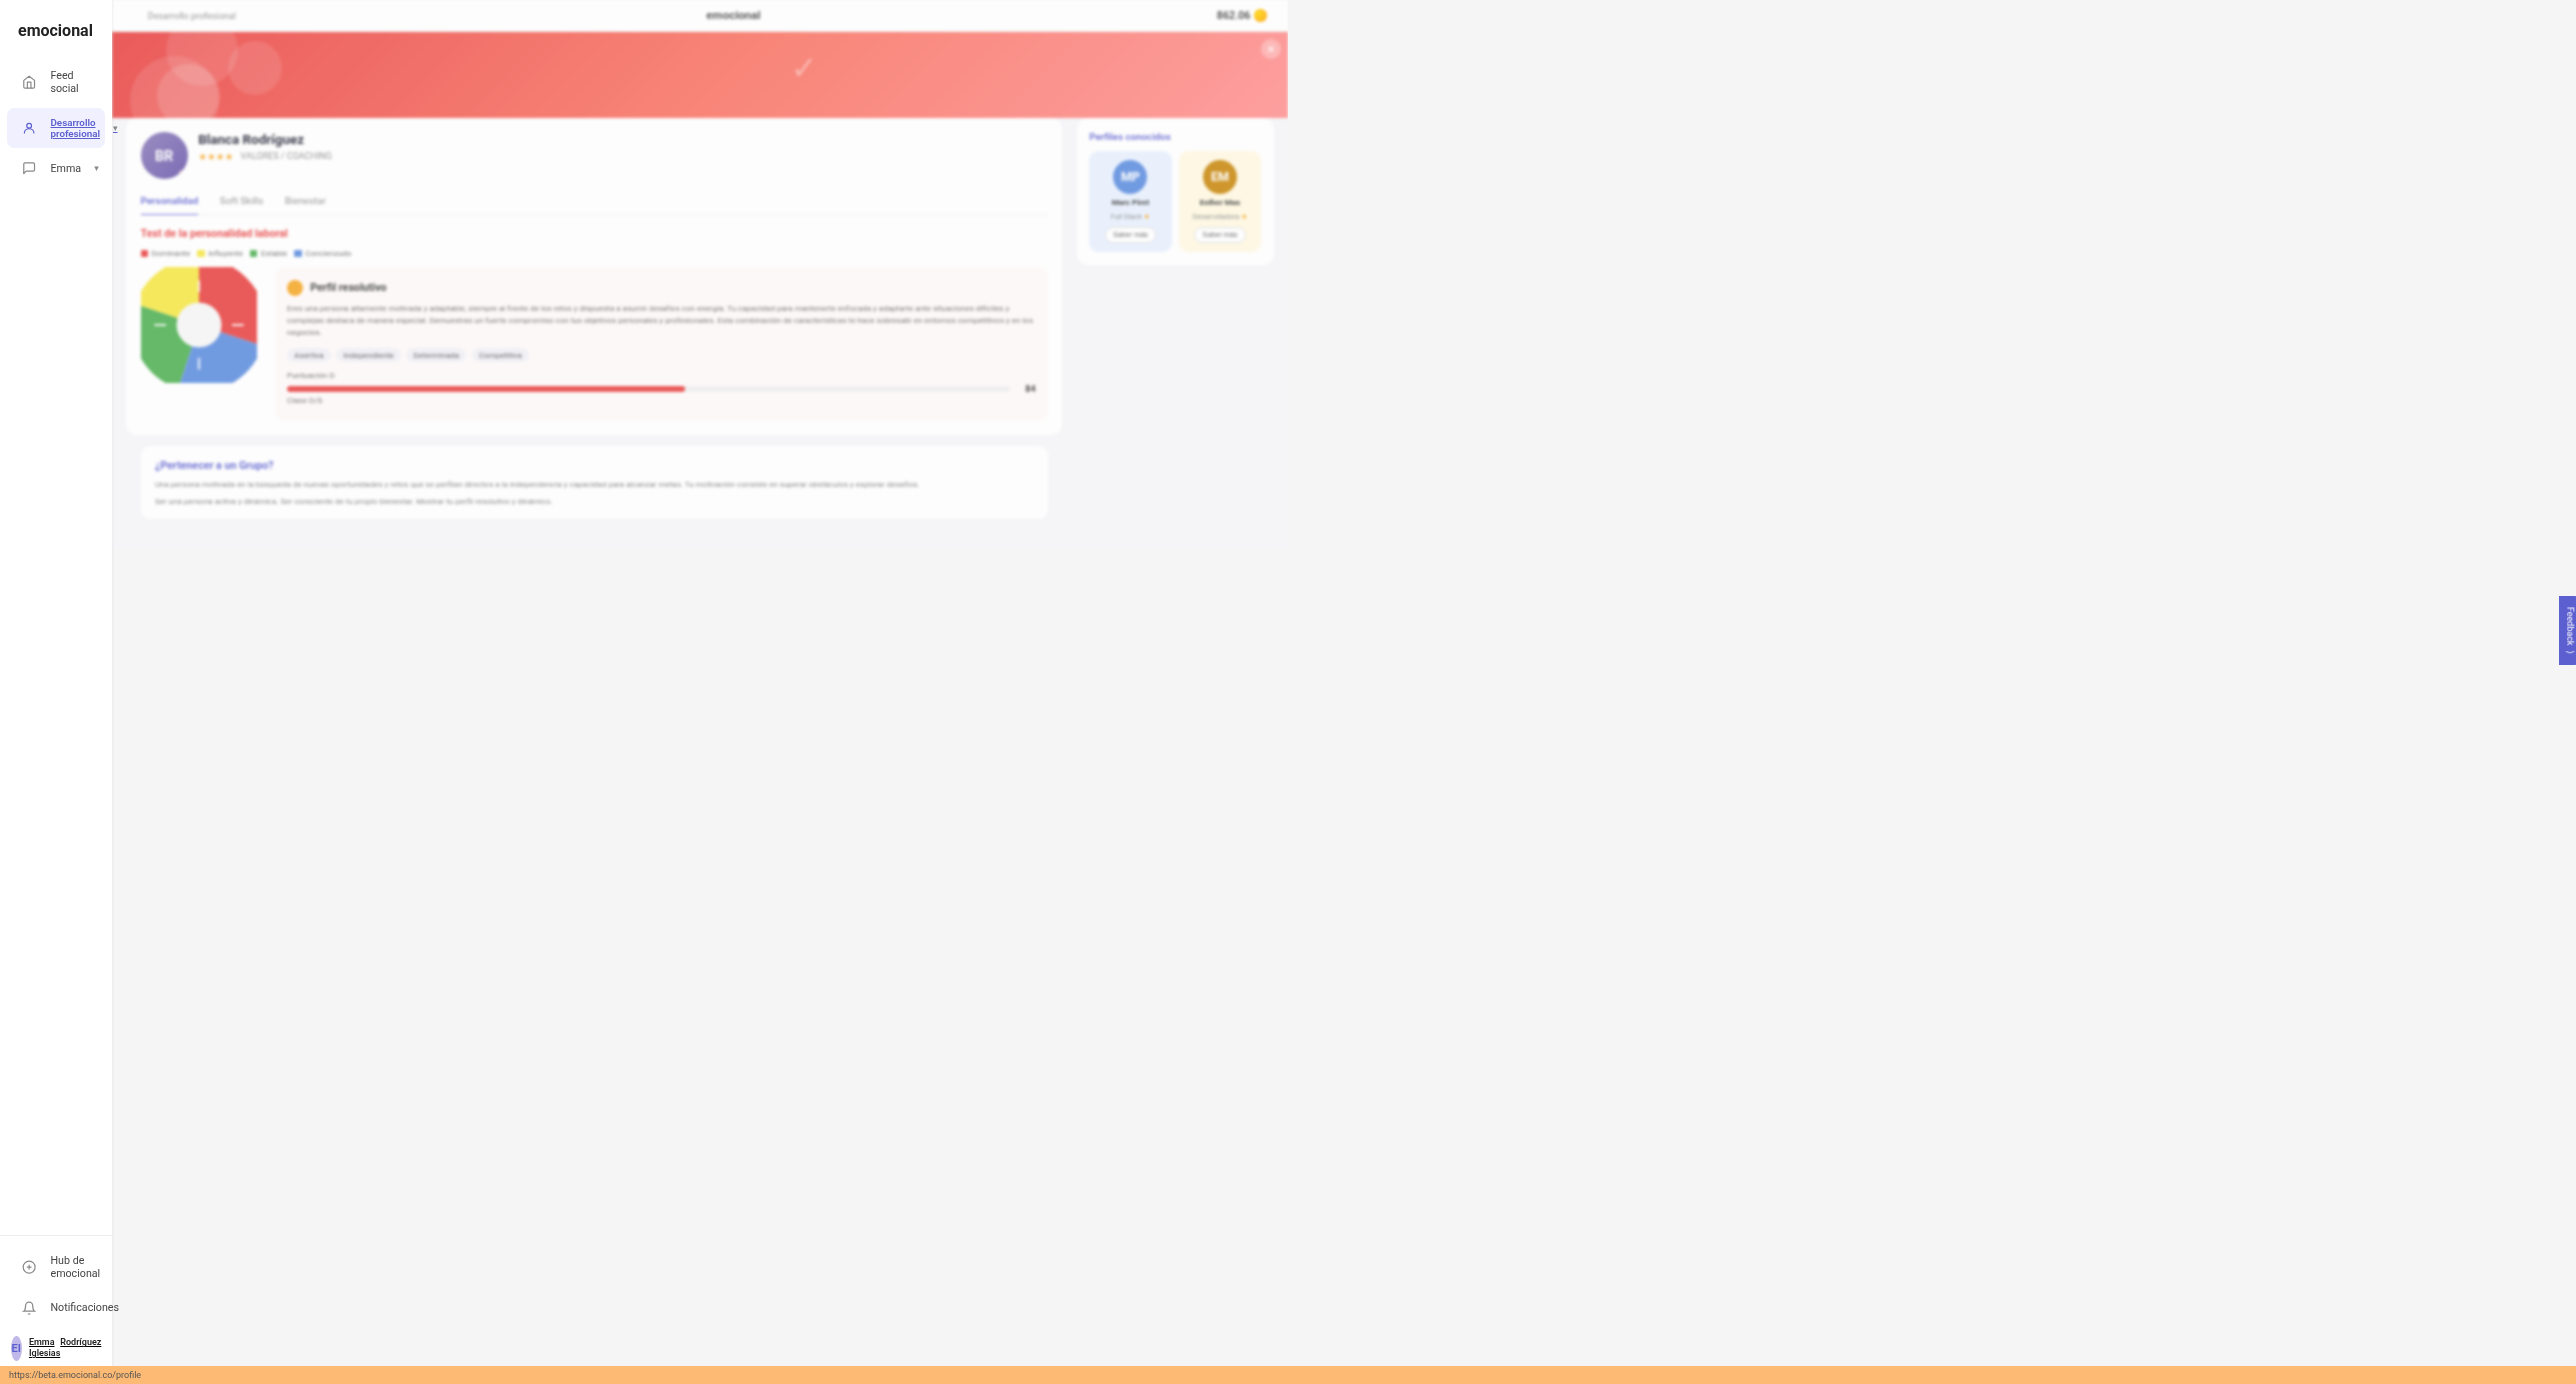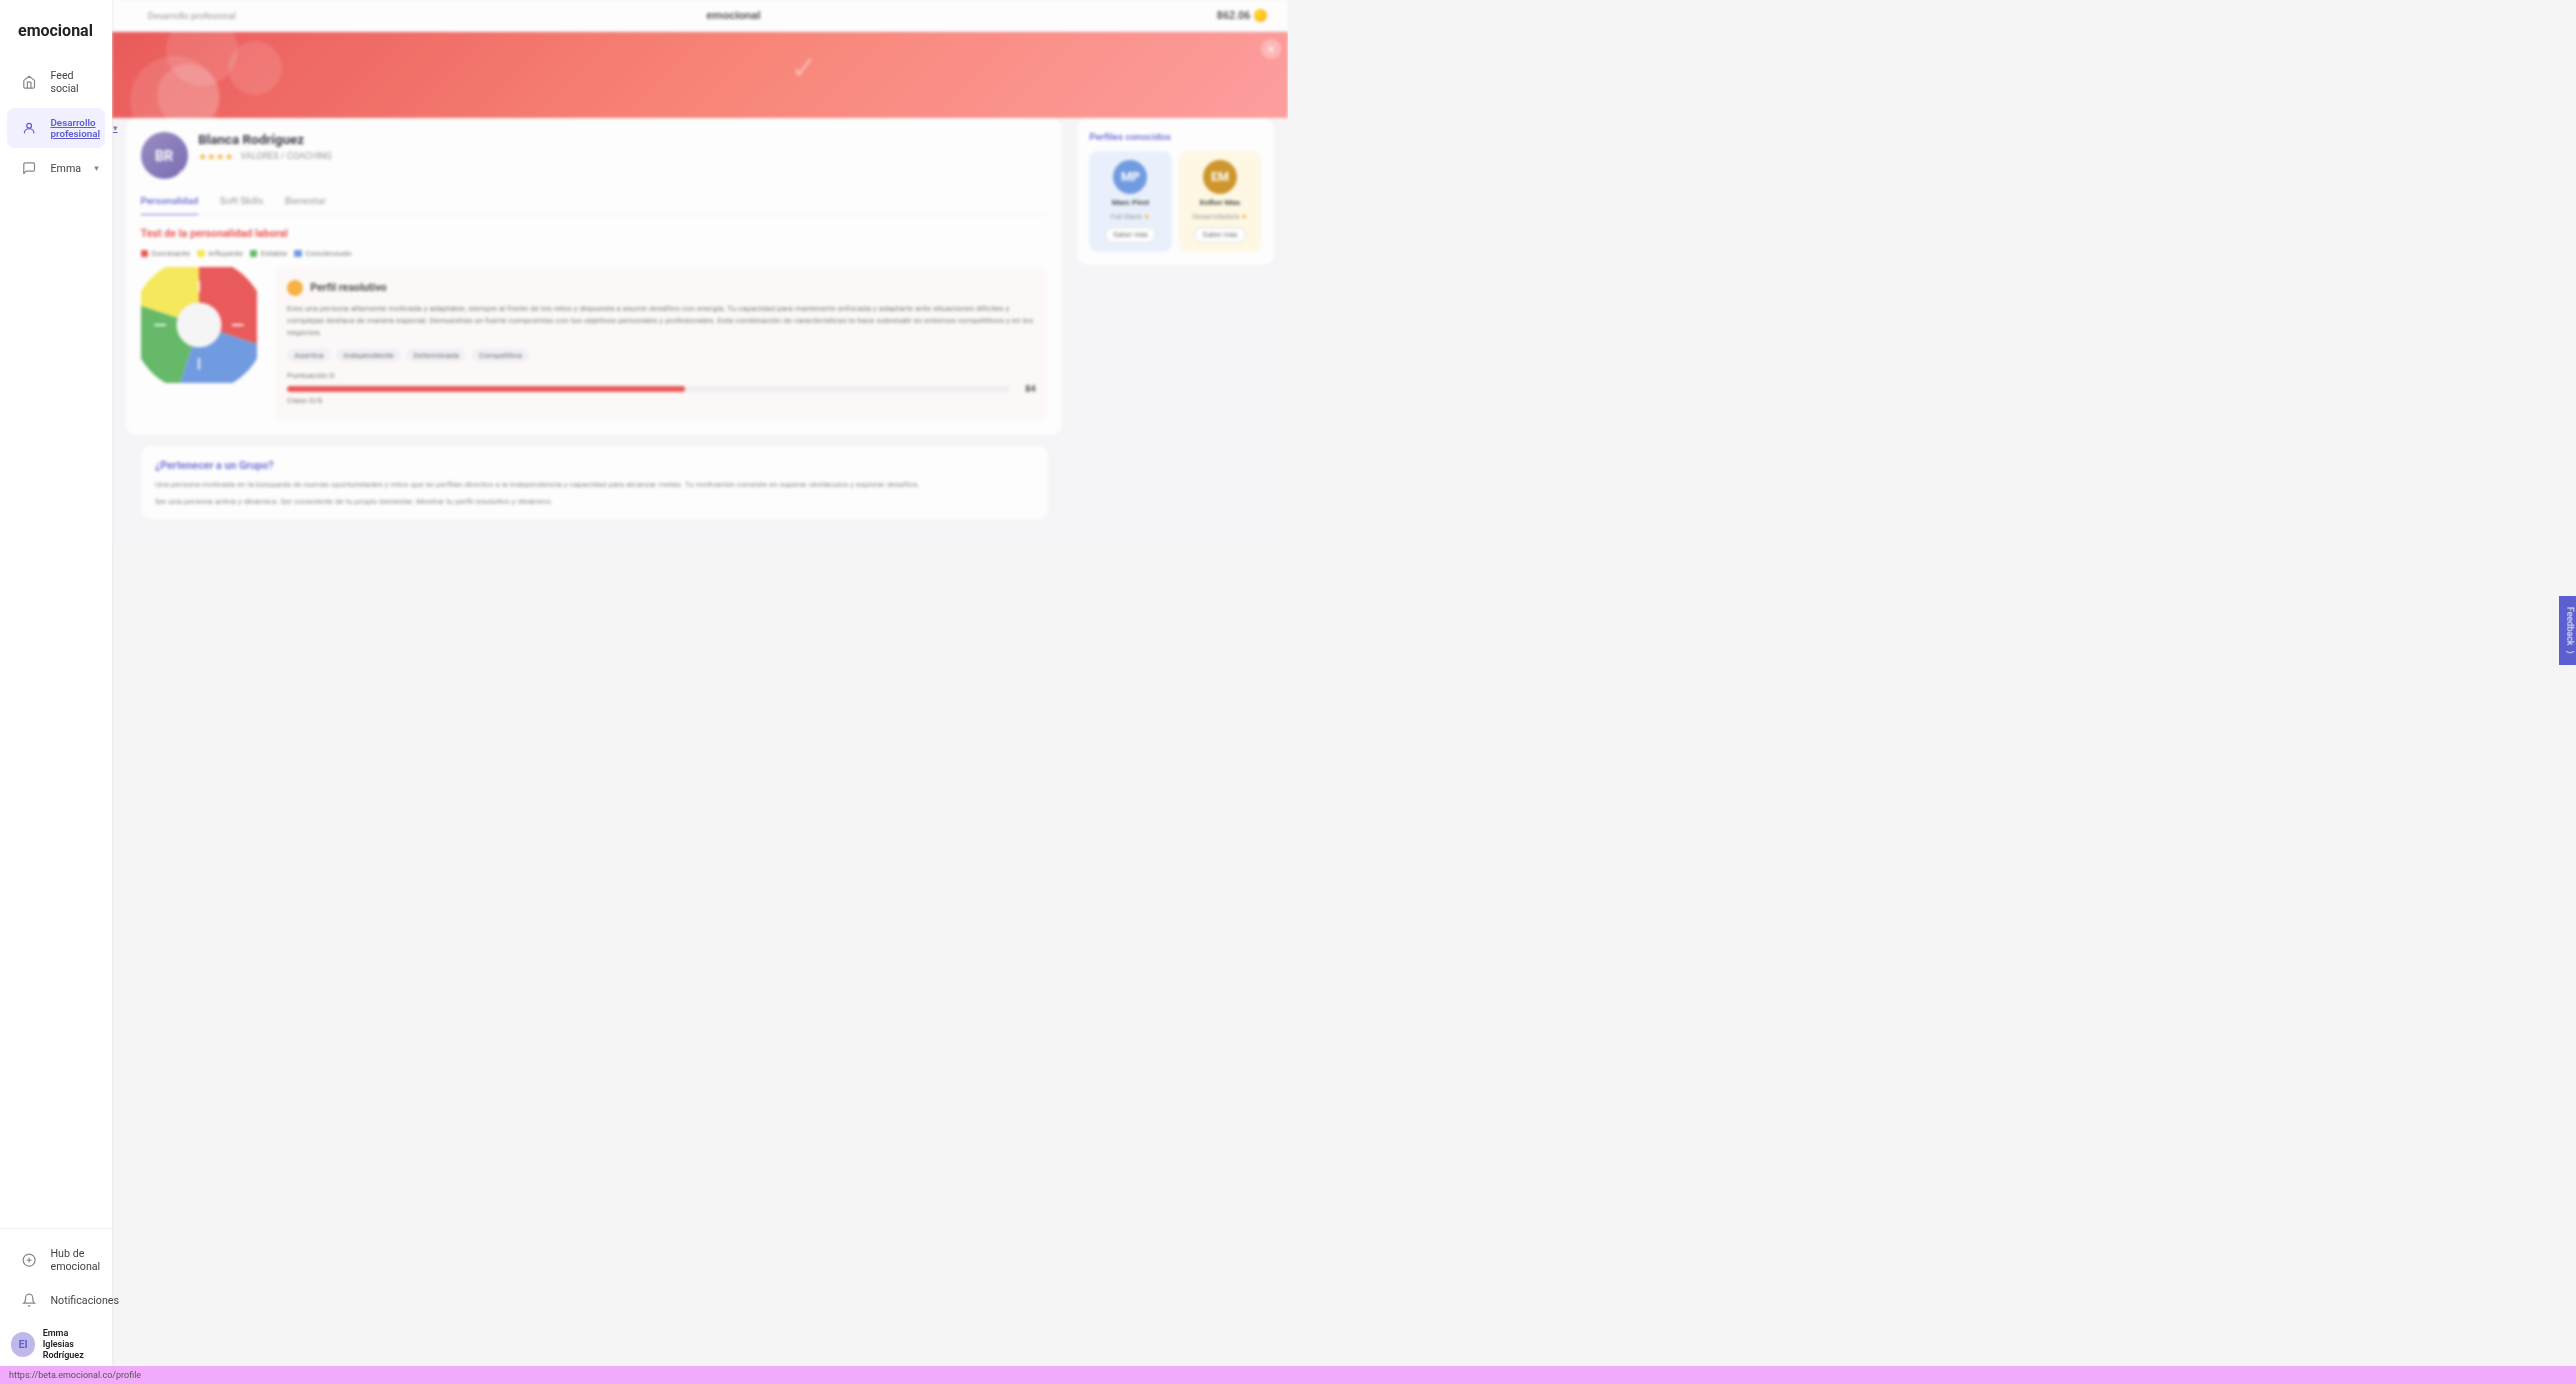--- a/index.html
+++ b/index.html
@@ -83,21 +83,22 @@
       display: flex;
       align-items: center;
       justify-content: center;
       font-size: 11px;
       color: #5b5fcf;
       font-weight: 600;
     }
 
     .sidebar-user-info {
       display: flex;
-      flex-direction: column;
+      flex-direction: row;
+      text-decoration: underline;
     }
 
     .sidebar-user-name {
       font-size: 9px;
       font-weight: 600;
       color: #222;
       line-height: 1.2;
     }
 
     
@@ -496,21 +497,21 @@
       color: #555;
       margin-top: 1.8px;
     }
 
     
     .url-bar {
       position: fixed;
       bottom: 0;
       left: 0;
       right: 0;
-      background: #f0abfc;
+      background: #fdba74;
       height: 18px;
       display: flex;
       align-items: center;
       padding: 0 9px;
       font-size: 9px;
       color: #555;
       z-index: 200;
     }
 
     

